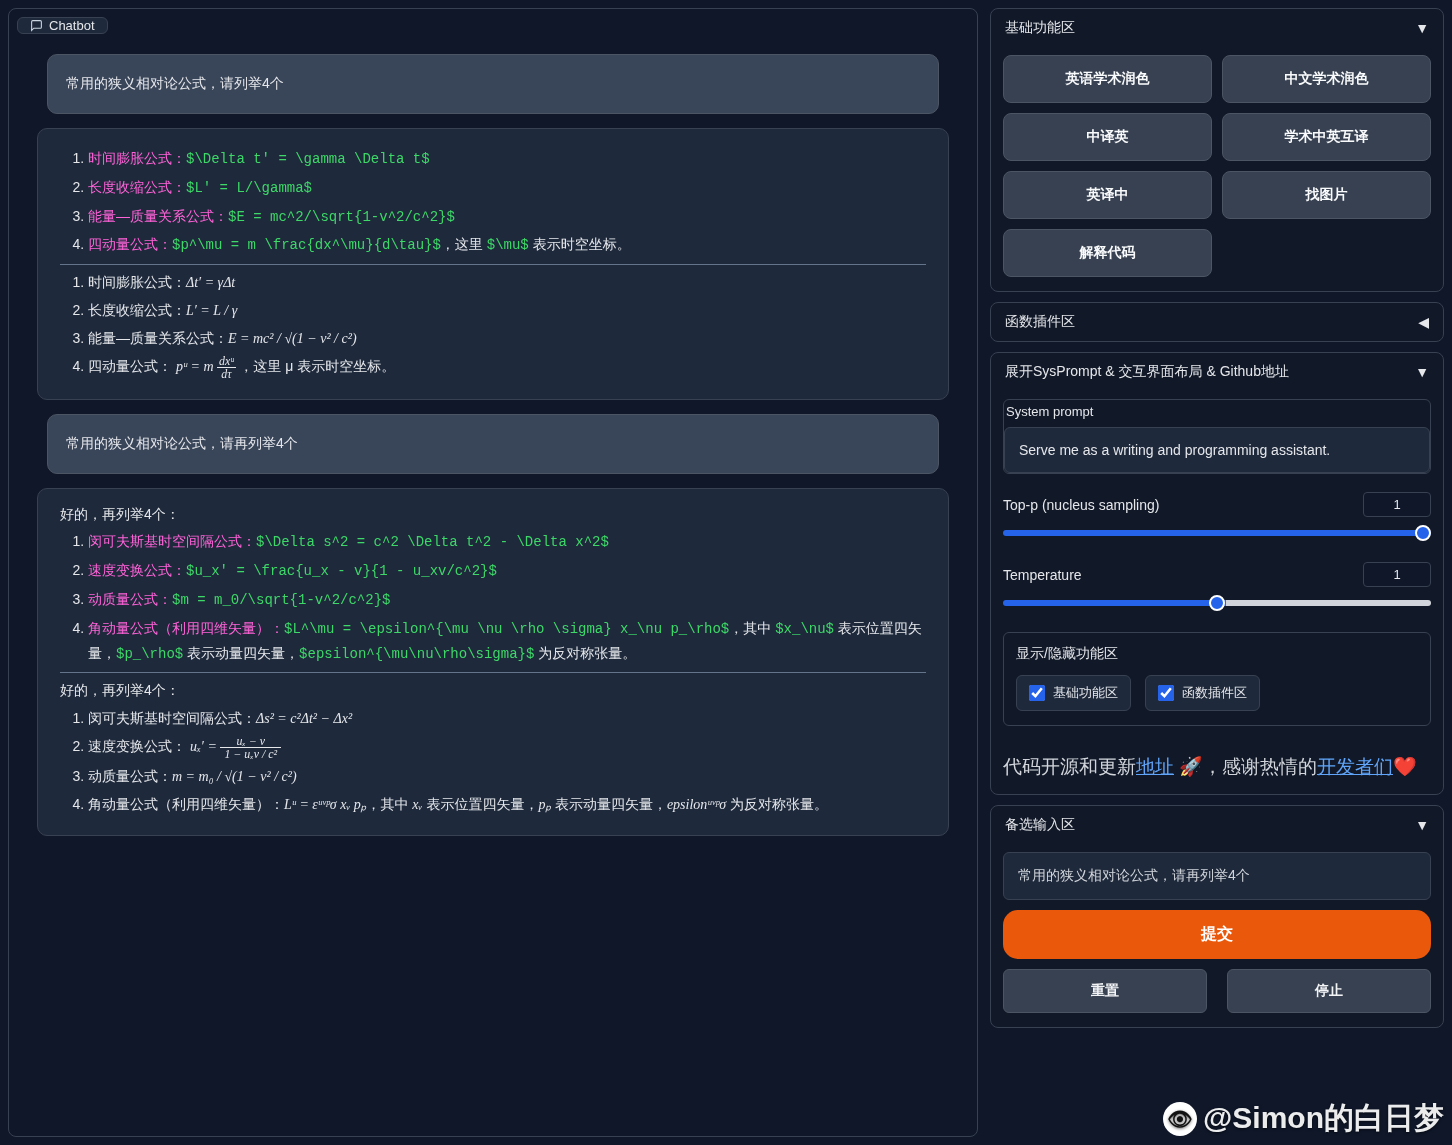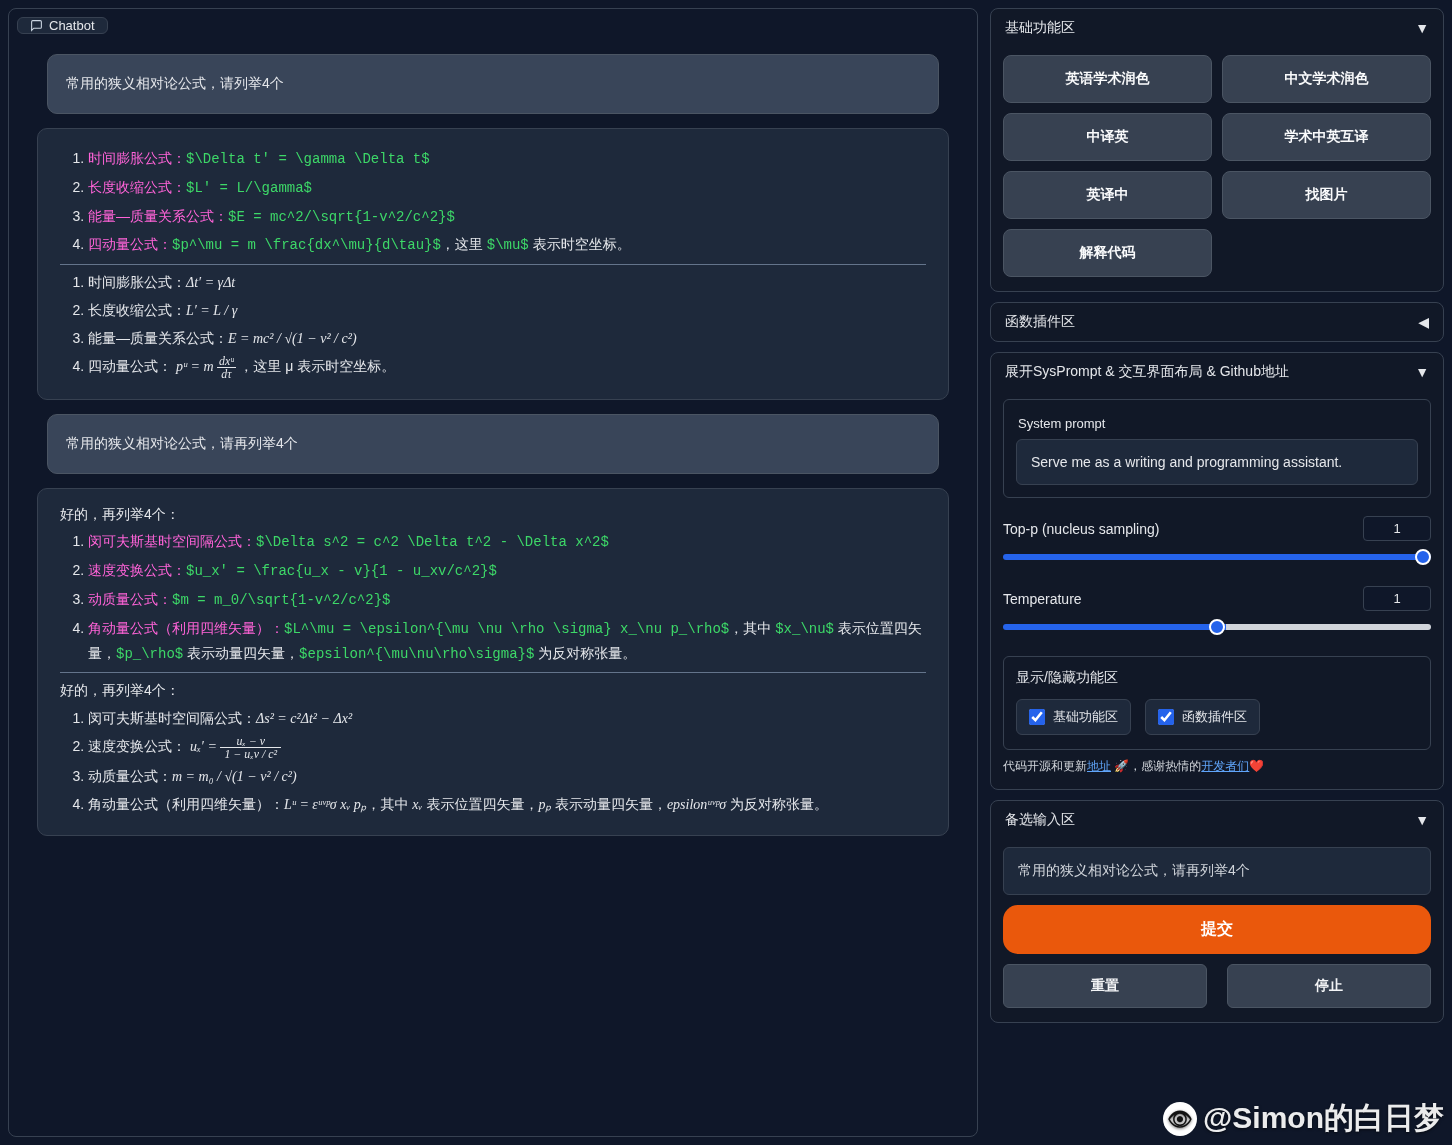--- a/index.html
+++ b/index.html
@@ -146,21 +146,21 @@
     border: 1px solid #374151; border-radius: 6px;
     padding: 12px 12px 14px 12px; margin-top: 18px;
   }
   .check-row { display: flex; gap: 14px; margin-top: 12px; flex-wrap: wrap;}
   .check {
     display: inline-flex; align-items: center; gap: 8px;
     background: #1e293b; border: 1px solid #374151;
     border-radius: 6px; padding: 8px 12px; font-size: 13px;
   }
   .check input { width: 16px; height: 16px; accent-color: #2563eb; }
-  .foot-note { font-size: 12px; margin-top: 8px; color: #d1d5db; }
+  .foot-note { font-size: 19px; margin-top: 28px; color: #d1d5db; }
   .foot-note a { color: #60a5fa; text-decoration: underline; }
 
   .input-area {
     background: #1e293b; border: 1px solid #374151; border-radius: 6px;
     padding: 14px; color: #d1d5db; font-size: 14px; margin-bottom: 10px;
   }
   .submit-btn {
     background: #ea580c; color: #fff; font-weight: 600; font-size: 16px;
     text-align: center; padding: 14px; border-radius: 15px; cursor: pointer;
     margin-bottom: 10px;
@@ -290,21 +290,21 @@
       </div>
     </div>
 
     <div class="panel">
       <div class="panel-head">
         <span>展开SysPrompt &amp; 交互界面布局 &amp; Github地址</span>
         <span>▼</span>
       </div>
       <div class="panel-body">
 
-        <div style="border:1px solid #374151;border-radius:6px;padding:12px;">
+        <div style="border:1px solid #374151;border-radius:6px;padding:0;">
           <div class="sys-label">System prompt</div>
           <div class="sys-box">
             <span>Serve me as a writing and programming assistant.</span>
           </div>
         </div>
 
         <div class="slider-row">
           <div class="slider-head">
             <span>Top-p (nucleus sampling)</span>
             <div class="slider-val">1</div>

